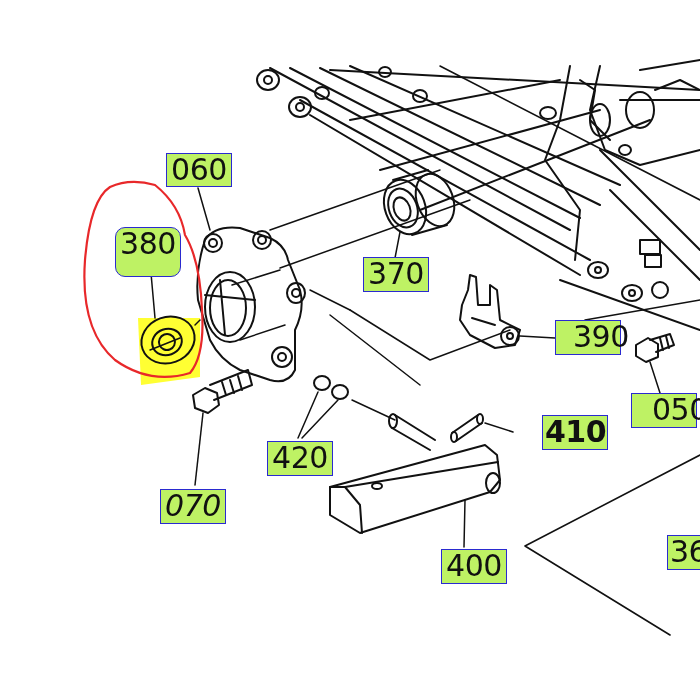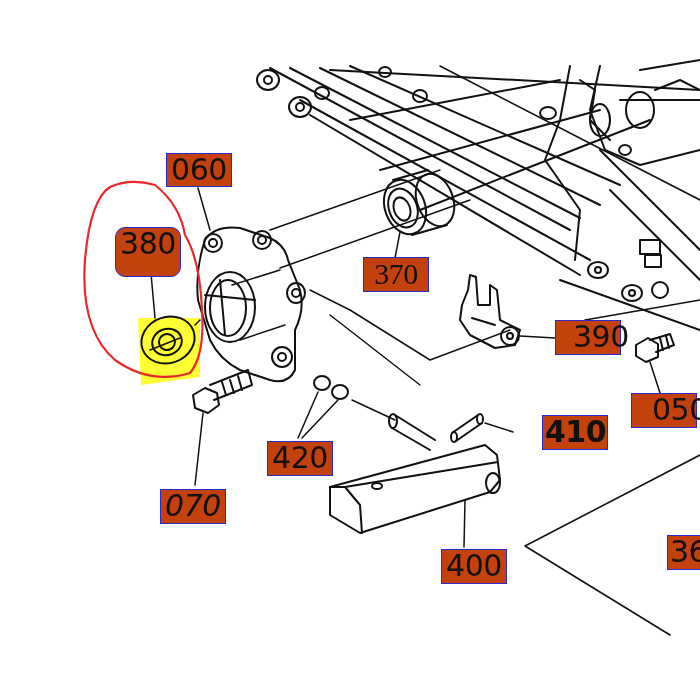--- a/index.html
+++ b/index.html
@@ -1,20 +1,20 @@
 <!DOCTYPE html>
 <html><head>
 <meta charset="utf-8">
 <style>
   html, body { margin:0; padding:0; background:#ffffff; }
   body { width:700px; height:700px; position:relative; overflow:hidden; font-family:"DejaVu Sans", sans-serif; }
   #canvas { position:absolute; left:0; top:0; width:700px; height:700px; }
   .label {
     position:absolute; box-sizing:border-box;
-    border:1.6px solid #2a2ad0; background:#c2410c;
+    border:1.6px solid #2a2ad0; background:#bef264;
     font-family:"DejaVu Sans", sans-serif; font-size:30px; line-height:30px;
     color:#111; text-align:center; padding:1px 2px 0 2px; letter-spacing:-0.5px;
     cursor:pointer;
   }
   .label.clipped { border-right:none; text-align:left; overflow:hidden; }
 </style>
 </head>
 <body>
 
 <svg id="canvas" viewBox="0 0 700 700" xmlns="http://www.w3.org/2000/svg">
@@ -143,20 +143,20 @@
 
     <path d="M700,455 L525,546 L670,635" stroke-width="1.6"></path>
     <path d="M585,320 L700,300" stroke-width="1.5"></path>
   </g>
 </svg>
 
 <div id="labels"></div>
 
 <div class="label" style="left:166px;top:153px;width:66px;height:34px;">060</div>
 <div class="label" style="left:115px;top:227px;width:66px;height:50px;border-radius:10px;">380</div>
-<div class="label" style="left:363px;top:257px;width:66px;height:35px;font-family:Liberation Serif, serif;">370</div>
+<div class="label" style="left:363px;top:257px;width:66px;height:35px;">370</div>
 <div class="label" style="left:555px;top:320px;width:66px;height:35px;padding-left:17px;">390</div>
 <div class="label" style="left:631px;top:393px;width:66px;height:35px;padding-left:20px;">050</div>
 <div class="label" style="left:542px;top:415px;width:66px;height:35px;font-weight:bold;">410</div>
 <div class="label" style="left:267px;top:441px;width:66px;height:35px;">420</div>
 <div class="label" style="left:160px;top:489px;width:66px;height:35px;font-style:italic;">070</div>
 <div class="label" style="left:441px;top:549px;width:66px;height:35px;">400</div>
 <div class="label clipped" style="left:667px;top:535px;width:40px;height:35px;">36</div>
 
 </body></html>

